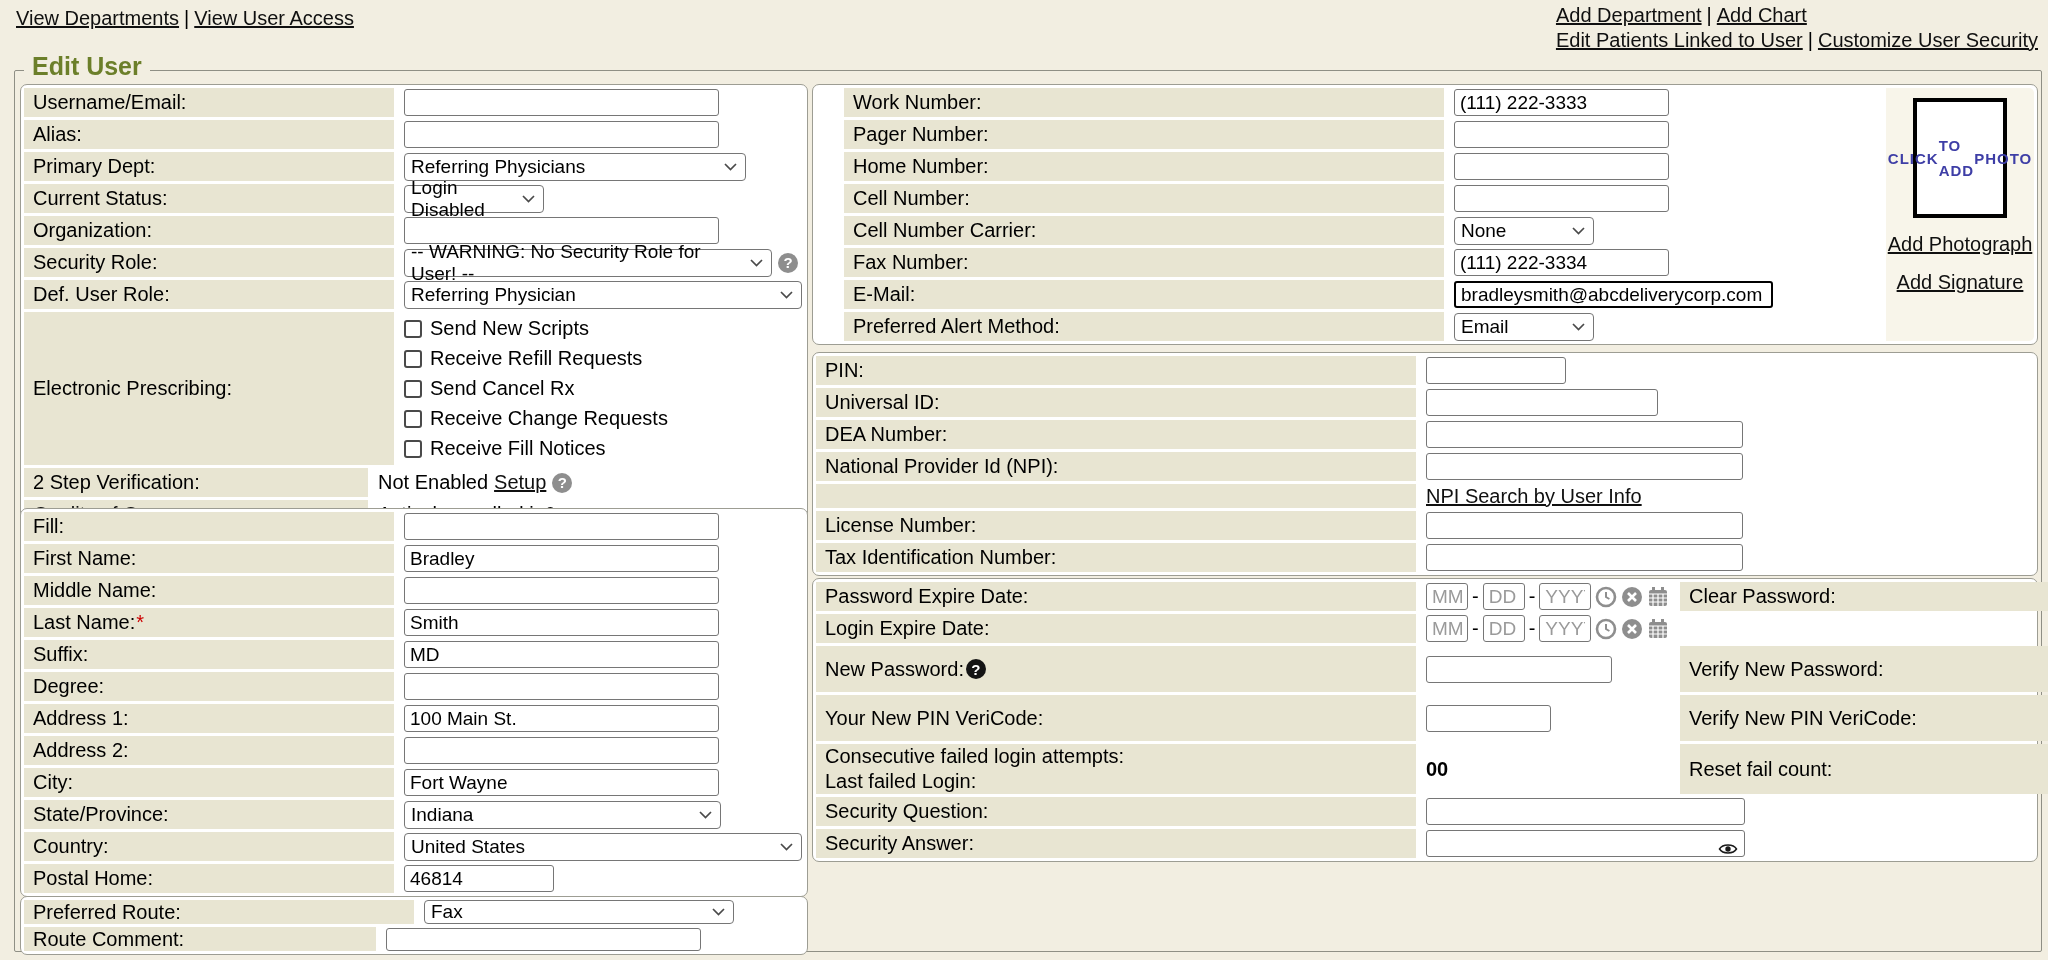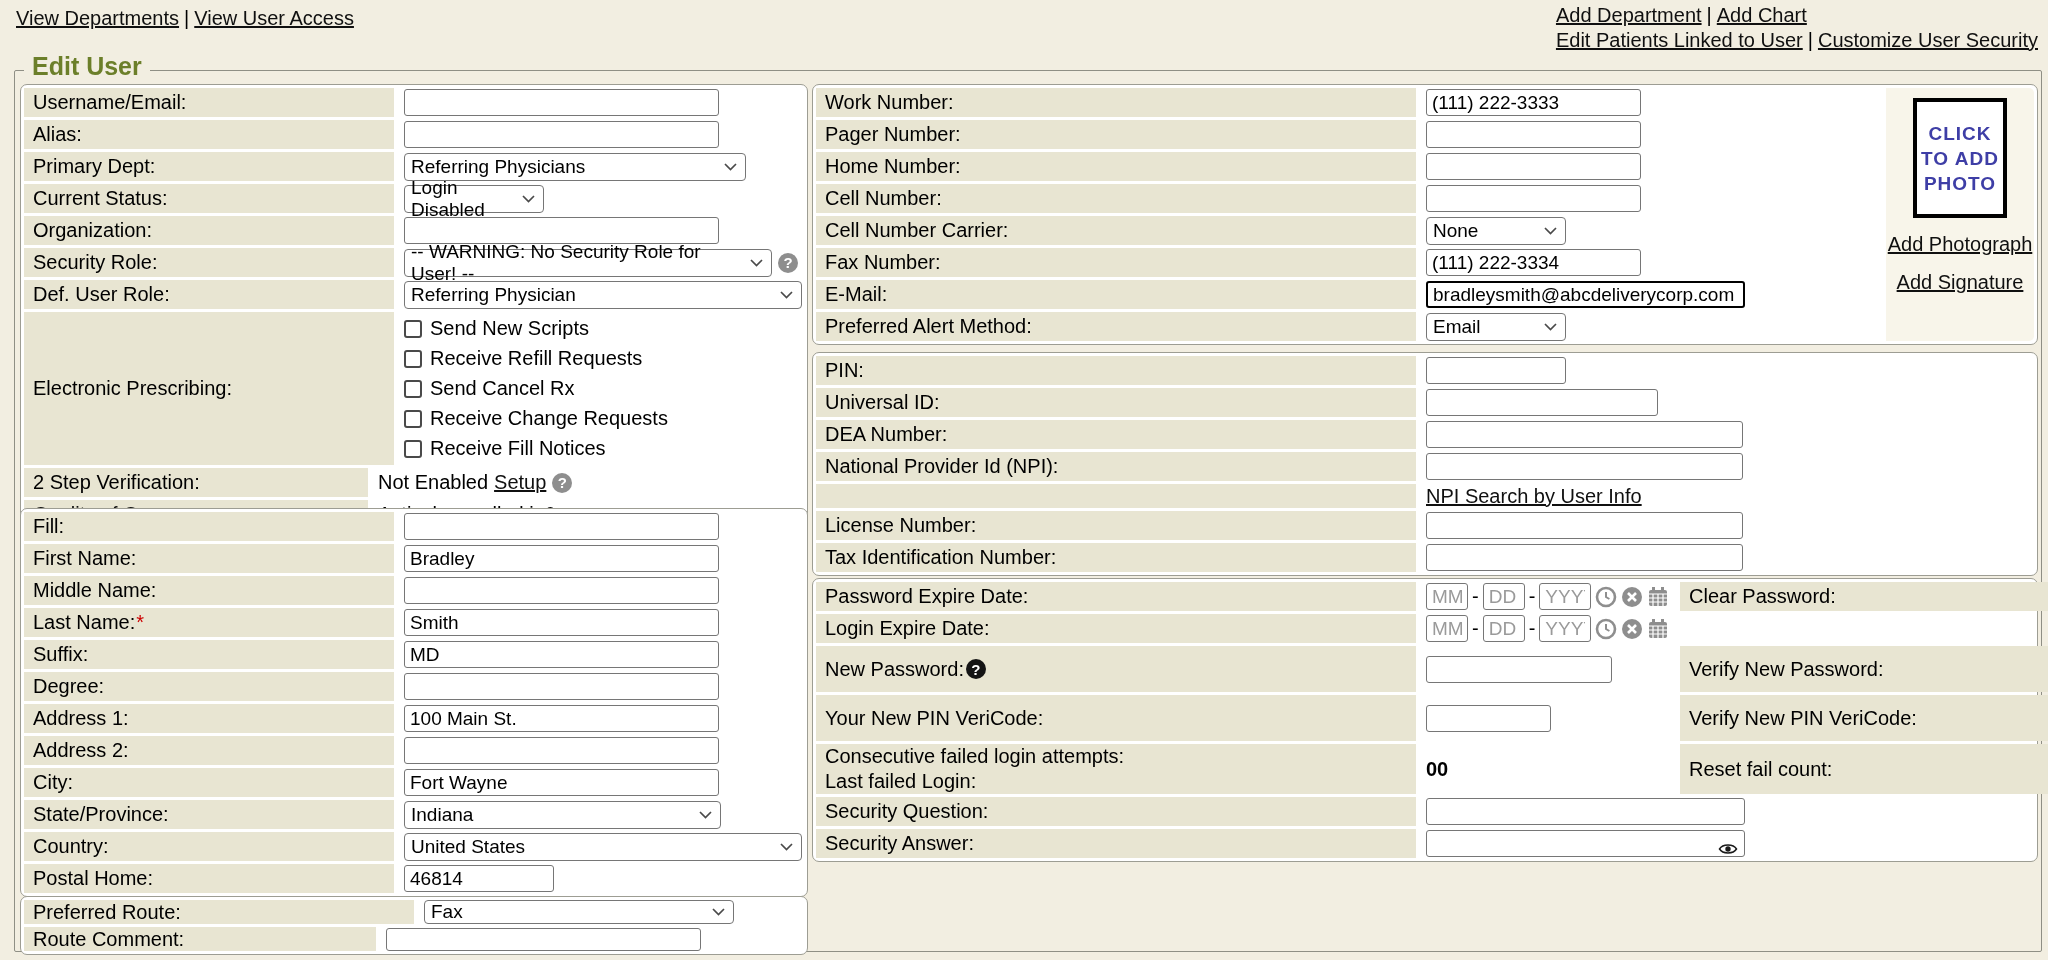--- a/index.html
+++ b/index.html
@@ -62,27 +62,27 @@
   .req { color:#cc0000; margin-left:1px; }
   .linklbl { text-decoration:underline; }
   .bold { font-weight:bold; }
   .twoline { flex-direction:column; align-items:flex-start; justify-content:center;
              line-height:25px; }
 
   .dategrp { display:flex; align-items:center; gap:4px; }
   .icnbtn { display:flex; align-items:center; cursor:pointer; }
 
   .r1wrap { display:flex; }
-  .r1rows { flex:1 1 auto; }
+  .r1rows { flex:1 1 auto;margin-left:28px; }
   .photocell { flex:0 0 148px; margin-left:3px; background:#f8f5ea;
                border-radius:0 5px 5px 0; display:flex; flex-direction:column;
                align-items:center; padding-top:10px; }
   .photobox { width:94px; height:120px; background:#fff; border:4px solid #000;
-              display:flex; flex-direction:column; align-items:center; justify-content:center;
-              font-weight:bold; font-size:19px; letter-spacing:1px; color:#3e3ea6;
+              display:flex; flex-direction:row; align-items:center; justify-content:center;
+              font-weight:bold; font-size:15px; letter-spacing:1px; color:#3e3ea6;
               line-height:25px; cursor:pointer; }
   .photolnk { margin-top:15px; }
 
   .inwrap { position:relative; display:flex; align-items:center; }
   .inwrap .eye { position:absolute; right:7px; top:8px; }
 </style>
 </head>
 <body>
 
 <div class="toplinks-left">

